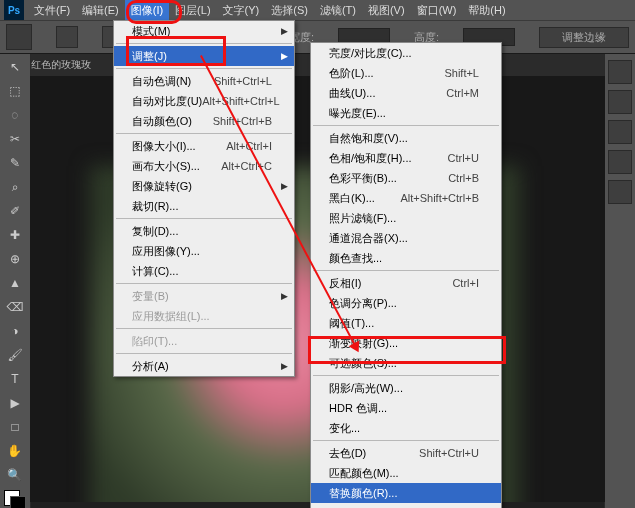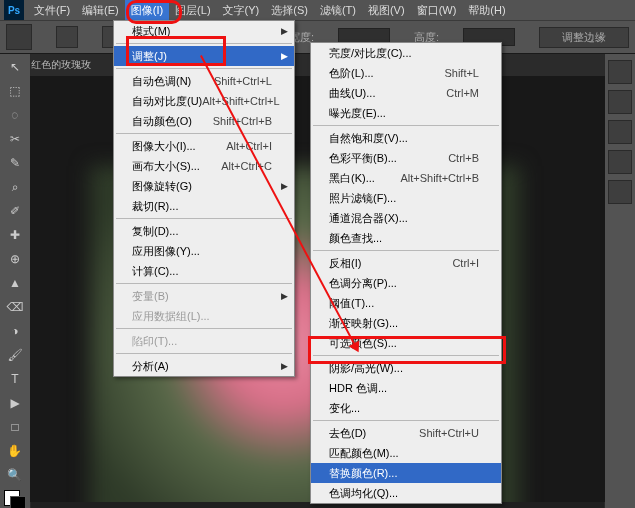--- a/index.html
+++ b/index.html
@@ -187,20 +187,24 @@
       <span class="sc">Ctrl+M</span>
     </div>
     <div class="row">
       <span>曝光度(E)...</span>
     </div>
     <div class="sep"></div>
     <div class="row">
       <span>自然饱和度(V)...</span>
     </div>
     <div class="row">
+      <span>色相/饱和度(H)...</span>
+      <span class="sc">Ctrl+U</span>
+    </div>
+    <div class="row">
       <span>色彩平衡(B)...</span>
       <span class="sc">Ctrl+B</span>
     </div>
     <div class="row">
       <span>黑白(K)...</span>
       <span class="sc">Alt+Shift+Ctrl+B</span>
     </div>
     <div class="row">
       <span>照片滤镜(F)...</span>
     </div>

